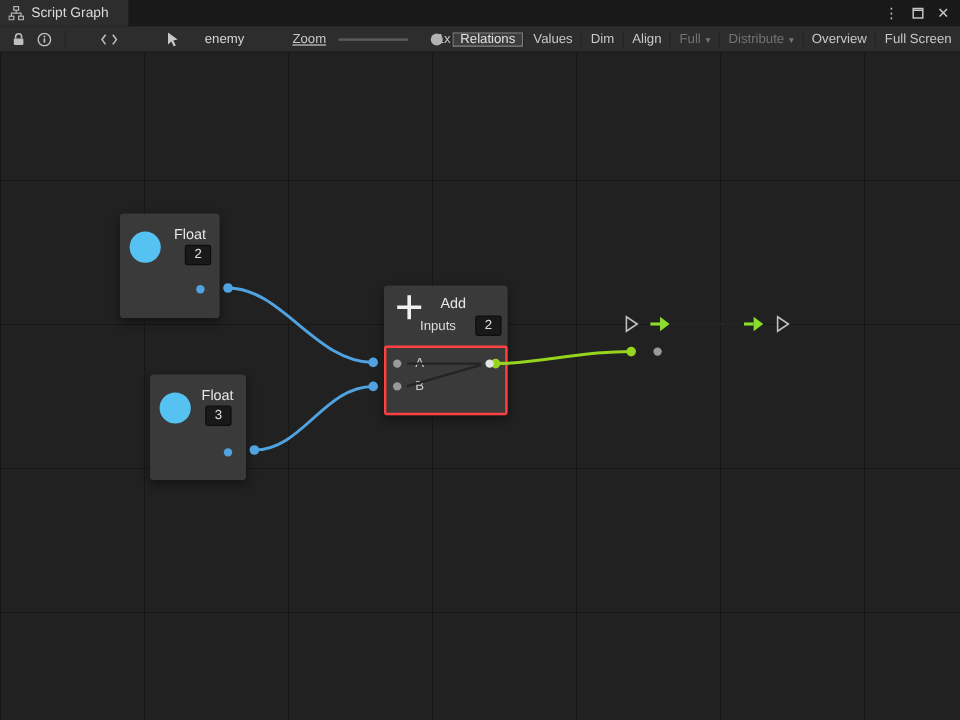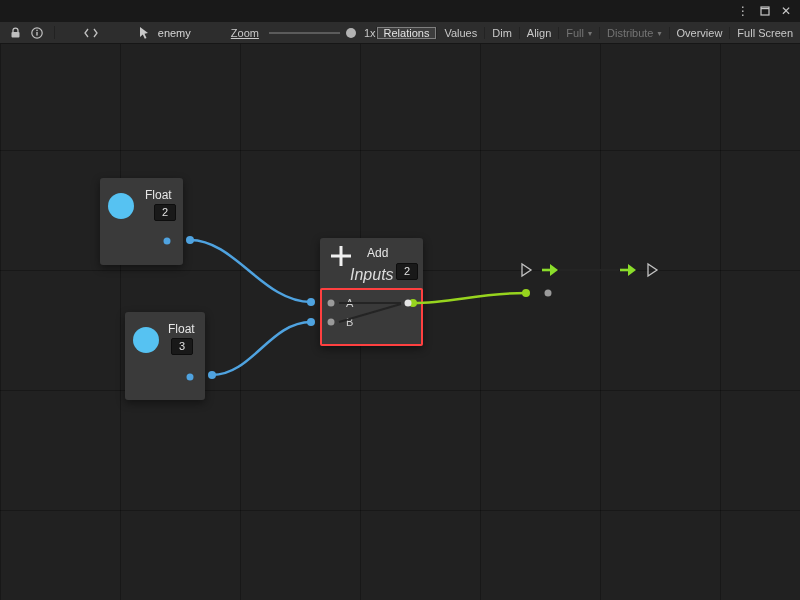--- a/index.html
+++ b/index.html
@@ -22,21 +22,21 @@
   .winctrls { margin-left:auto; display:flex; align-items:center; gap:11px; padding-right:9px; color:#c8c8c8; }
   .winctrls .glyph { font-size:12px; line-height:1; cursor:default; }
 
   
   .toolbar {
     height:22px; background:#2d2d2d; border-bottom:1px solid #161616;
     display:flex; align-items:center; font-size:11px; color:#c9c9c9; padding-left:5px;
   }
   .tb-icon { display:flex; align-items:center; justify-content:center; padding:0 5px; height:100%; }
   .tb-sep { width:1px; height:13px; background:#222; margin:0 6px; }
-  .graph-name { display:flex; align-items:center; gap:9px; margin-left:36px; color:#d6d6d6; }
+  .graph-name { display:flex; align-items:center; gap:22px; margin-left:36px; color:#d6d6d6; }
   .zoom-label { margin-left:40px; color:#c9c9c9;text-decoration:underline; }
   .zoom-slider { position:relative; width:92px; height:12px; margin-left:10px; }
   .zoom-track { position:absolute; top:5px; left:0; right:0; height:2px; background:#5b5b5b; }
   .zoom-handle { position:absolute; top:1px; left:77px; width:10px; height:10px; border-radius:50%; background:#b3b3b3; }
   .zoom-value { margin-left:24px; }
   .tb-buttons { margin-left:auto; display:flex; align-items:center; height:100%; }
   .tb-btn { display:flex; align-items:center; padding:0 7px; border-left:1px solid #232323; white-space:nowrap; }
   .tb-btn.active { box-shadow:inset 0 0 0 1px #7f7f7f; background:#3d3d3d; color:#e2e2e2; }
   .tb-btn.disabled { color:#747474; }
   .caret { margin-left:4px; font-size:8px; position:relative; top:1px; }
@@ -60,39 +60,48 @@
   .node-title { position:absolute; font-size:12px; color:#e6e6e6; }
   .valbox {
     position:absolute; background:#191919; border:1px solid #0d0d0d; border-radius:2px;
     color:#e0e0e0; font-size:11px; line-height:13px; padding:1px 7px;
   }
   .float-icon { position:absolute; left:8px; top:15px; width:26px; height:26px; border-radius:50%; background:#56C2F2; }
   .port-label { position:absolute; font-size:11px; color:#cfcfcf; }
 
   .add-header { position:absolute; left:0; top:0; right:0; height:50px; }
   .add-plus { position:absolute; left:10px; top:7px; }
-  .add-inputs-label { position:absolute; left:30px; top:28px; font-size:16px; color:#dcdcdc;font-style:italic; }
+  .add-inputs-label { position:absolute; left:30px; top:28px; font-size:11px; color:#dcdcdc; }
   .add-ports {
     position:absolute; left:0; top:50px; width:103px; height:58px;
     border:2px solid #ff4040; border-radius:2px; background:#3a3a3a;
   }
 
   .debug-node { border:1.5px solid #55a9e5; }
   .bug-icon { position:absolute; left:8px; top:6px; }
   .debug-cat { position:absolute; left:40px; top:9px; font-size:10px; color:#a8a8a8; }
   .debug-title { position:absolute; left:40px; top:23px; font-size:12px; color:#ececec; }
 
   .wires { position:absolute; left:0; top:0; z-index:5; pointer-events:none; }
 </style>
 </head>
 <body>
 
 <div class="window">
 
   <div class="tabbar">
+    <div class="tab">
+      <svg width="13" height="12" viewBox="0 0 13 12">
+        <rect x="4.5" y="0.5" width="4" height="3" fill="none" stroke="#b5b5b5"></rect>
+        <rect x="0.5" y="8.5" width="4" height="3" fill="none" stroke="#b5b5b5"></rect>
+        <rect x="8.5" y="8.5" width="4" height="3" fill="none" stroke="#b5b5b5"></rect>
+        <path d="M6.5 3.5 V6 M2.5 8.5 V6 H10.5 V8.5" fill="none" stroke="#b5b5b5"></path>
+      </svg>
+      <span>Script Graph</span>
+    </div>
     <div class="winctrls">
       <span class="glyph">⋮</span>
       <svg width="10" height="10" viewBox="0 0 10 10">
         <rect x="1" y="1" width="8" height="8" fill="none" stroke="#c8c8c8" stroke-width="1.2"></rect>
         <line x1="1" y1="2.6" x2="9" y2="2.6" stroke="#c8c8c8" stroke-width="1.2"></line>
       </svg>
       <span class="glyph">✕</span>
     </div>
   </div>
 

